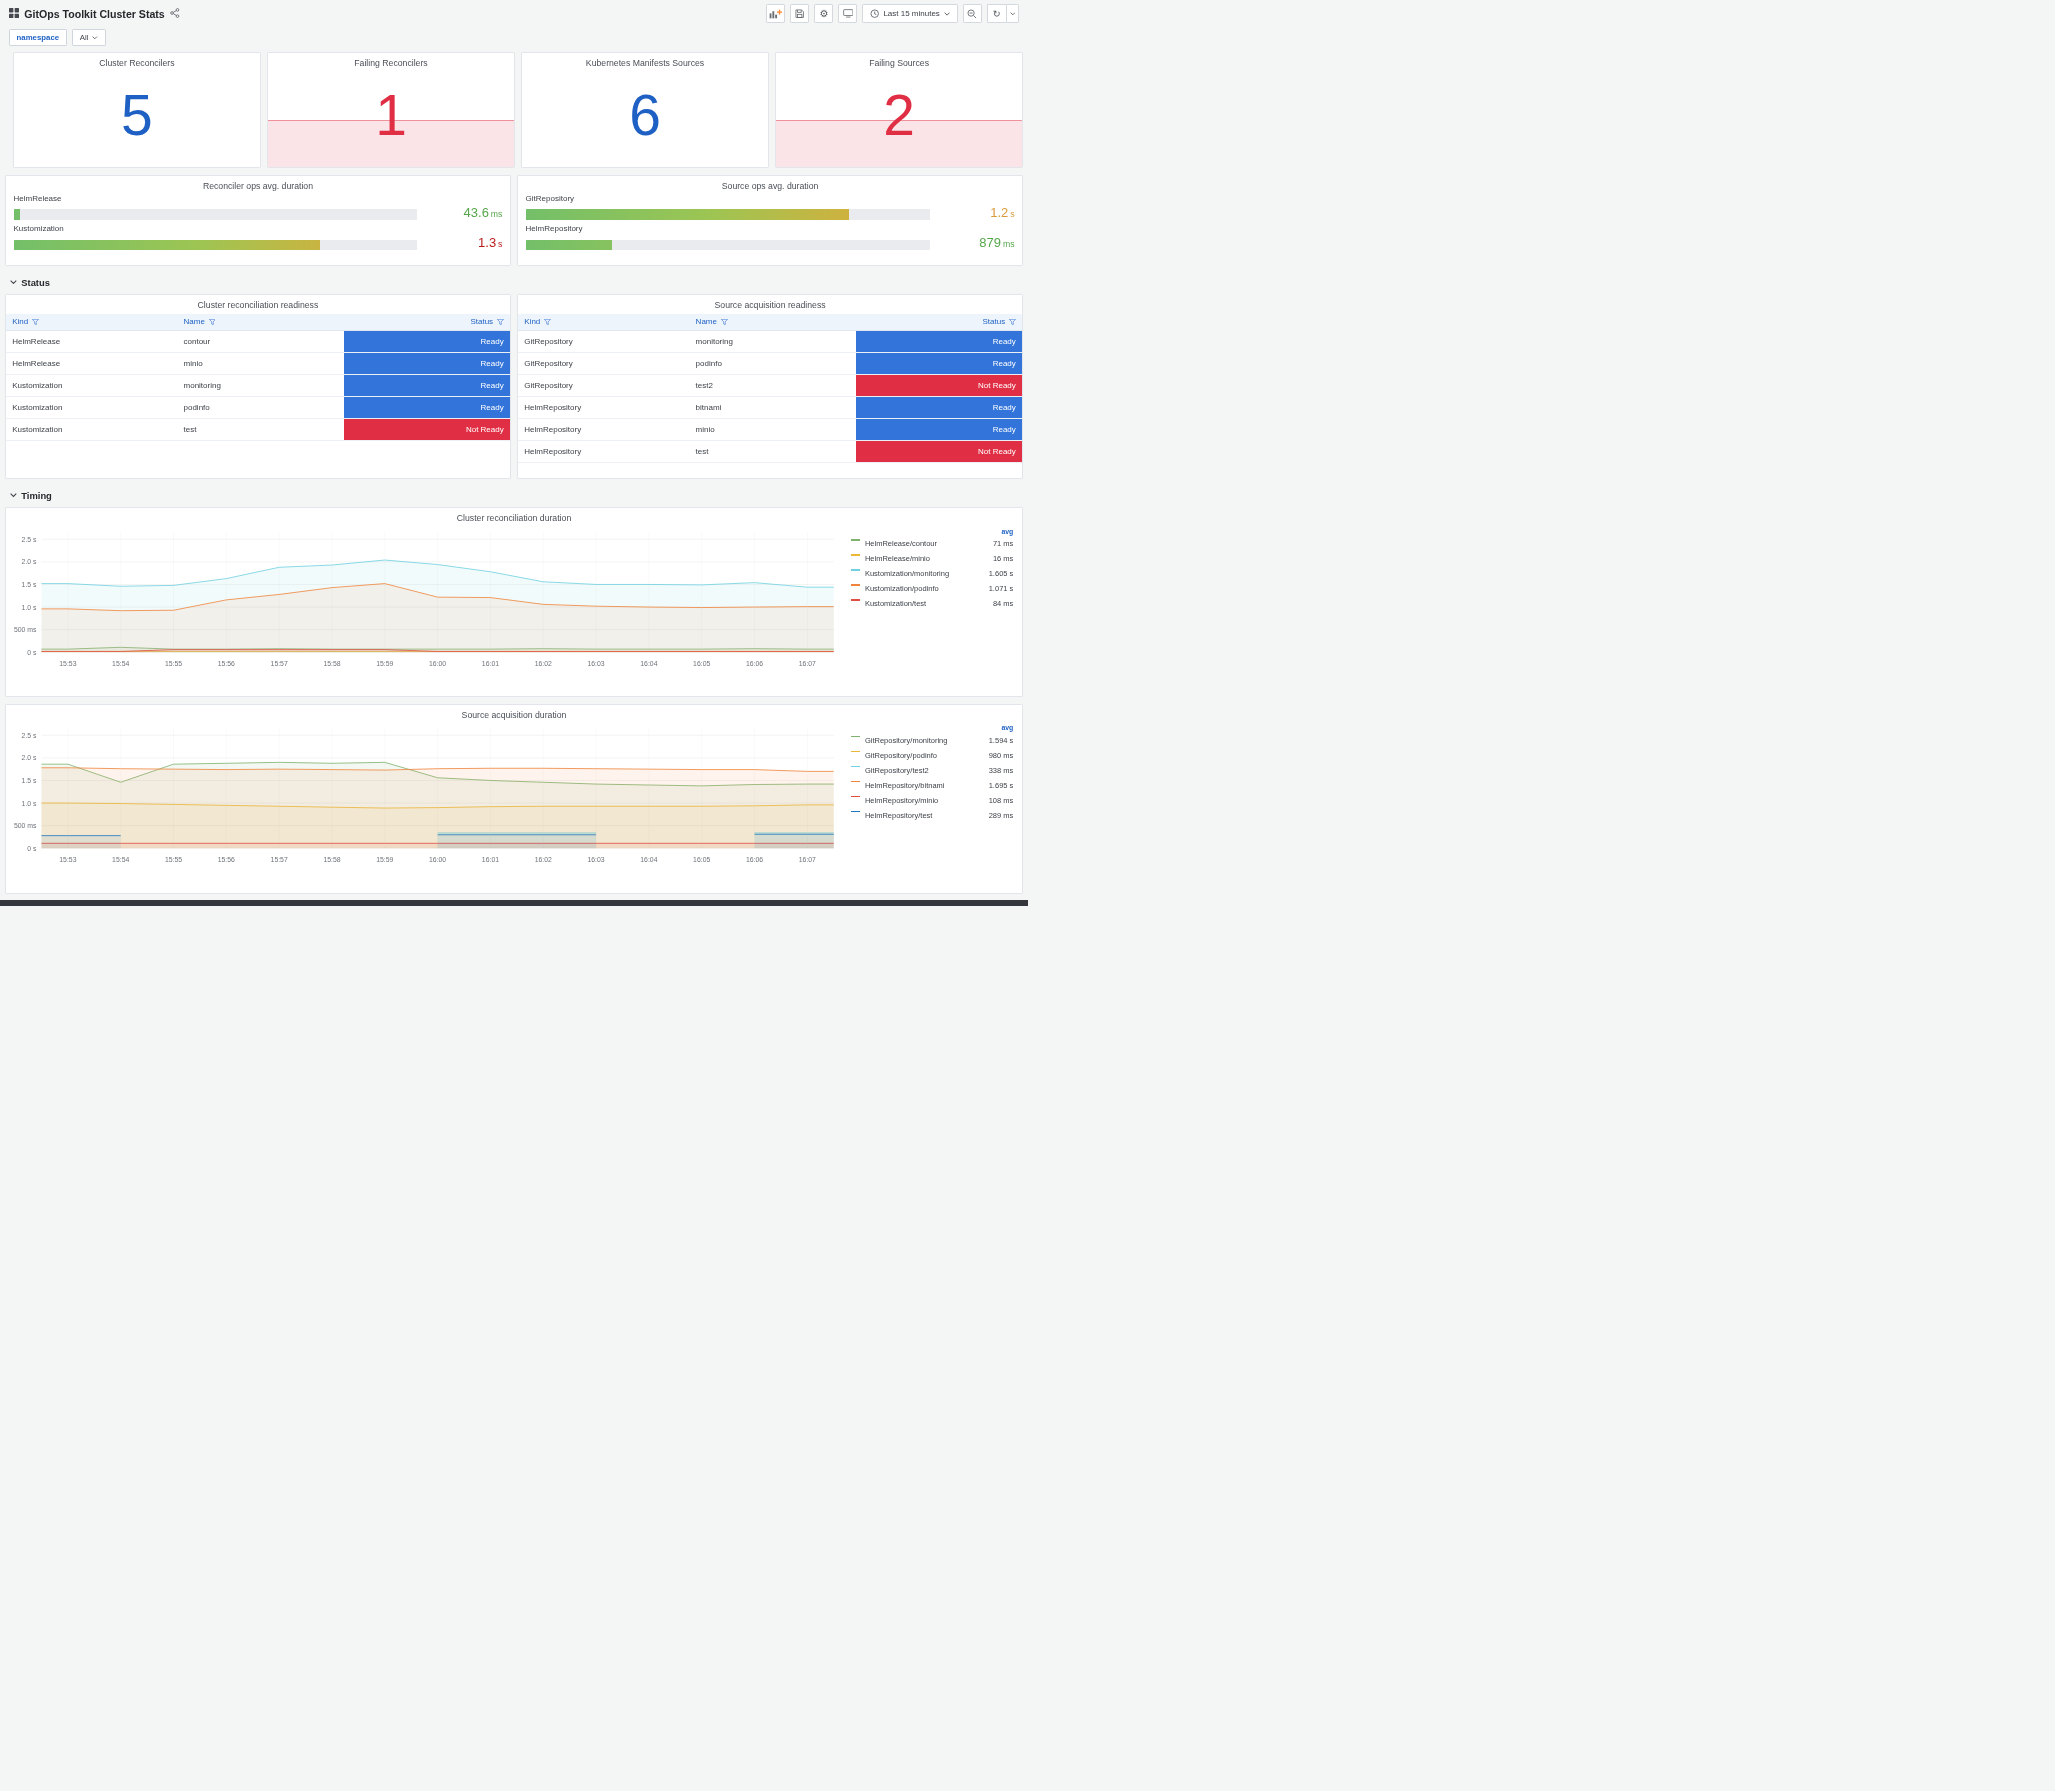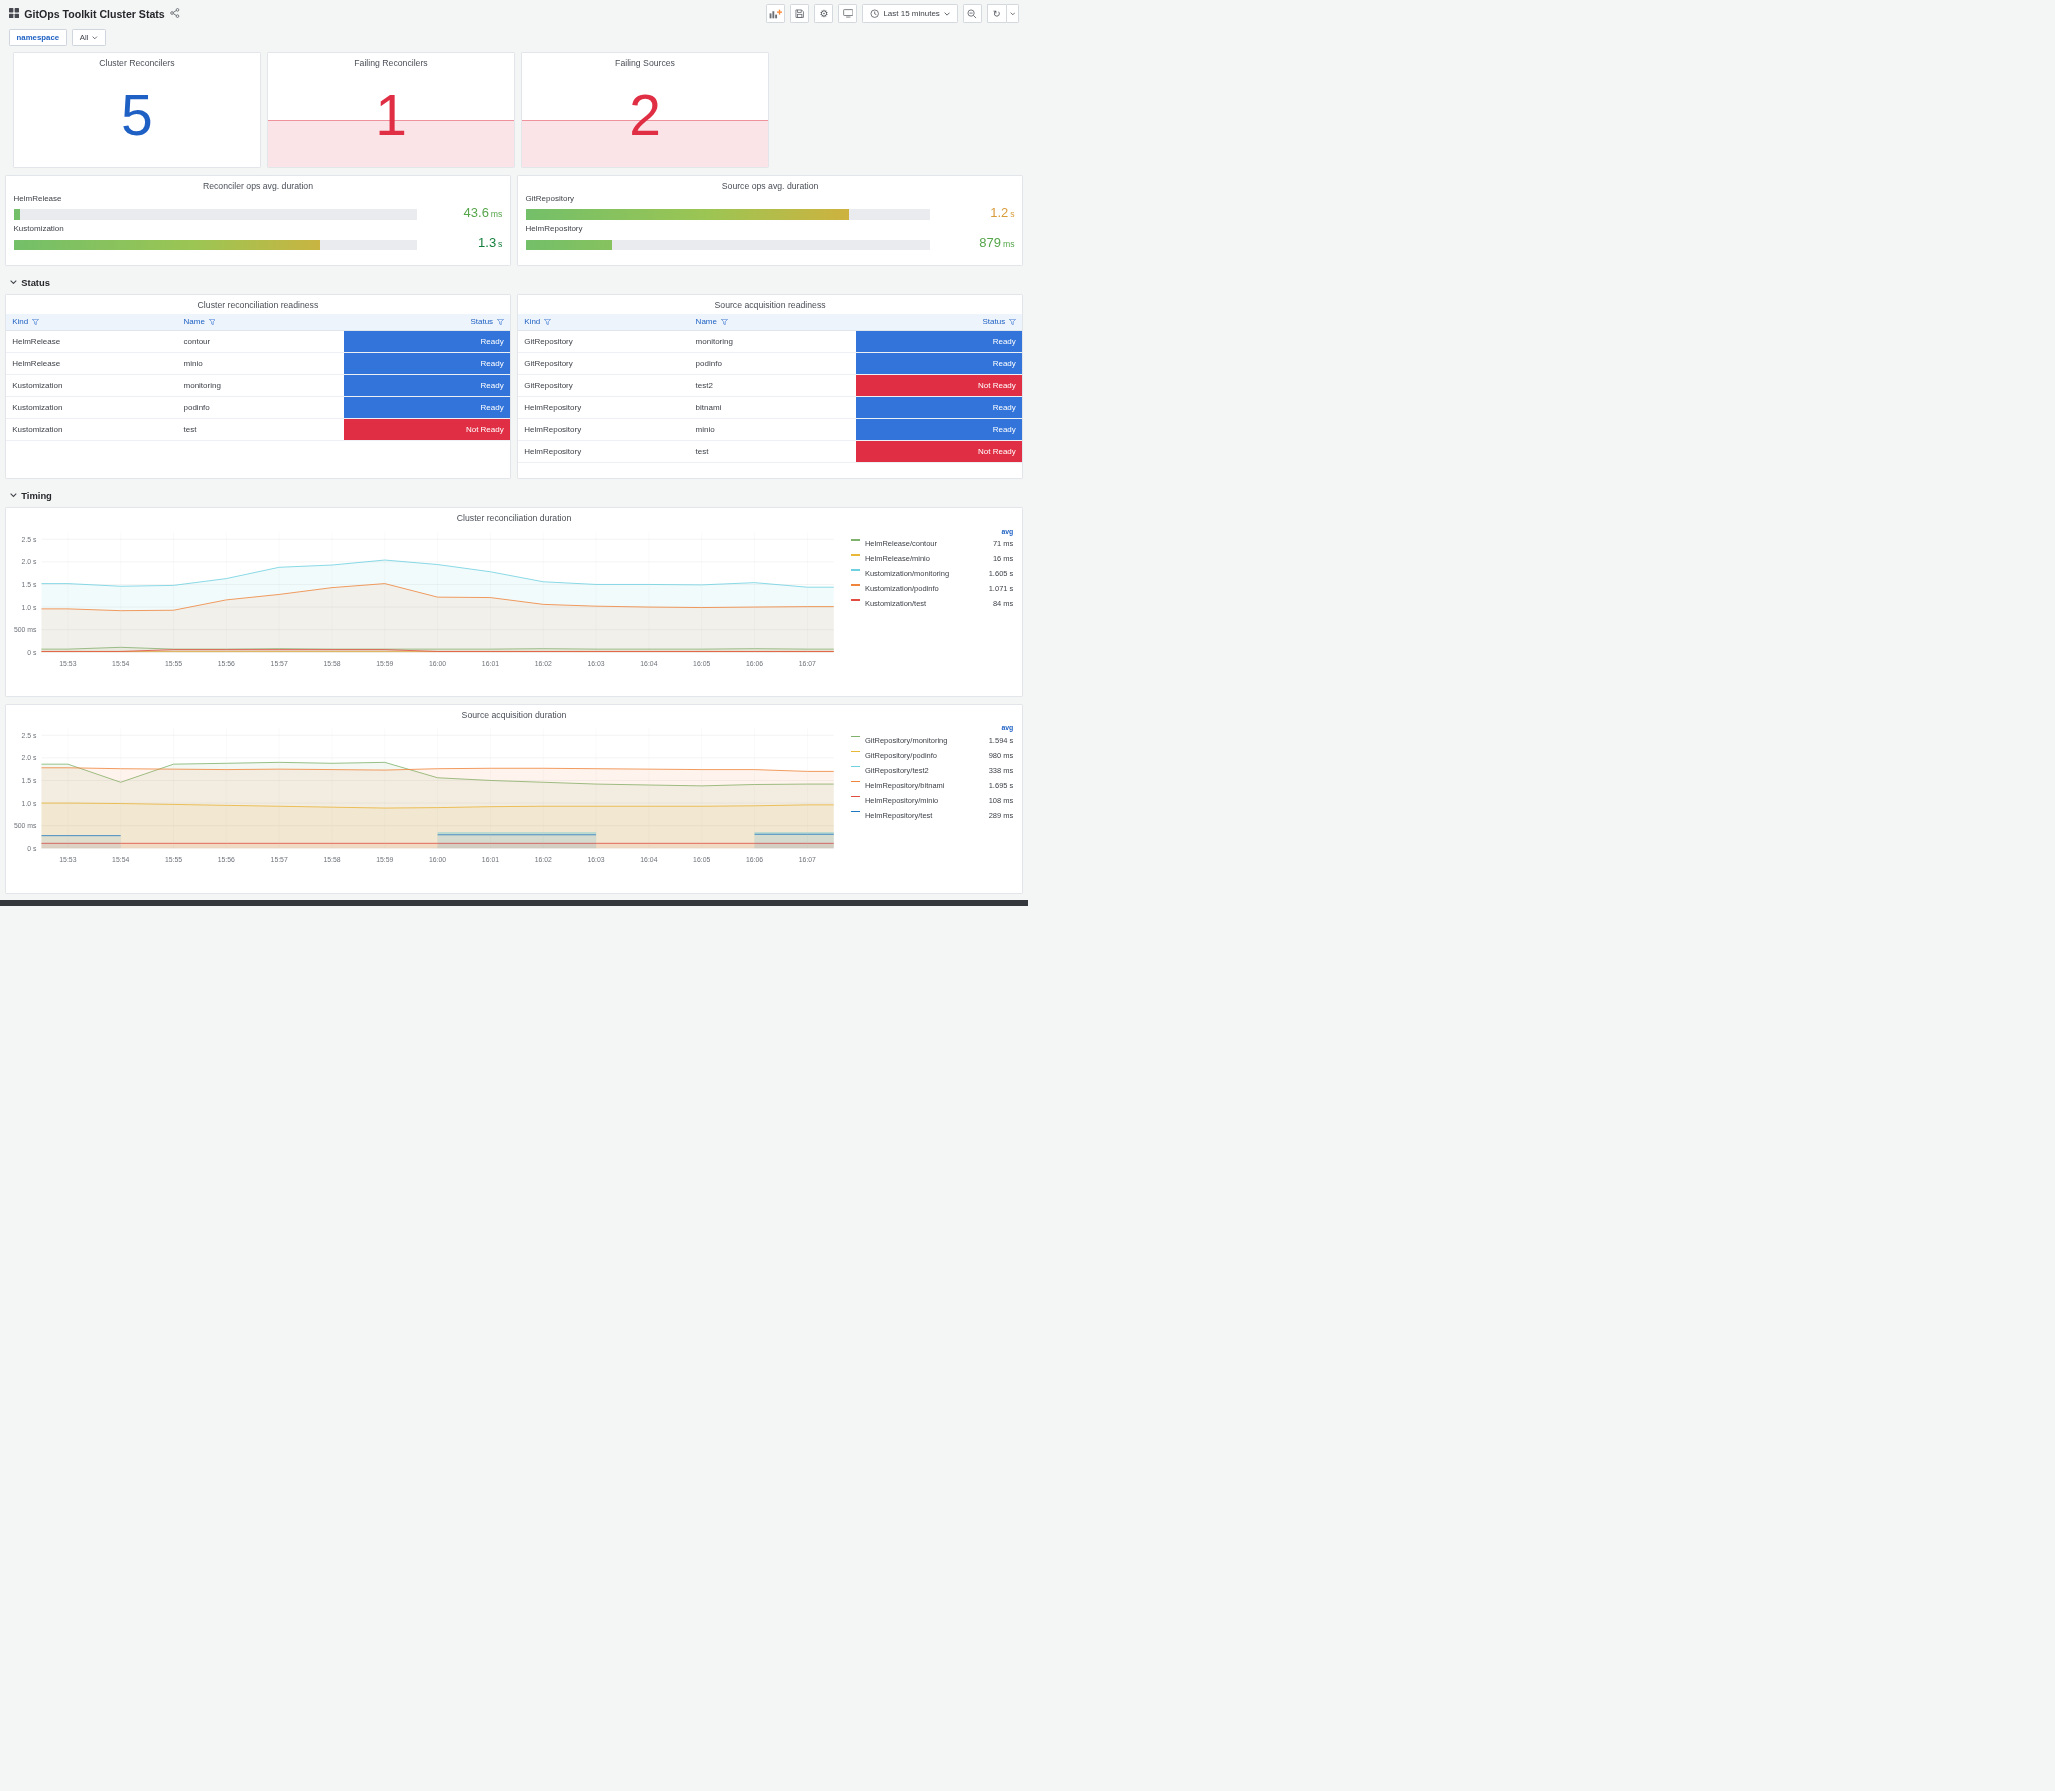--- a/index.html
+++ b/index.html
@@ -192,20 +192,24 @@
   <div class="row row-stats">
     <div class="panel stat ok">
       <div class="p-title">Cluster Reconcilers</div>
       <div class="big">5</div>
     </div>
     <div class="panel stat alert">
       <div class="p-title">Failing Reconcilers</div>
       <div class="band"></div>
       <div class="big">1</div>
     </div>
+    <div class="panel stat ok">
+      <div class="p-title">Kubernetes Manifests Sources</div>
+      <div class="big">6</div>
+    </div>
     <div class="panel stat alert">
       <div class="p-title">Failing Sources</div>
       <div class="band"></div>
       <div class="big">2</div>
     </div>
   </div>
 
   <div class="row row-gauges">
     <div class="panel">
       <div class="p-title">Reconciler ops avg. duration</div>
@@ -218,21 +222,21 @@
               </div>
             <div class="g-value" style="color: rgb(86, 166, 75);"><span>43.6</span><span class="unit">ms</span></div>
           </div>
         </div>
         <div class="g-row">
           <div class="g-label">Kustomization</div>
           <div class="g-line">
             <div class="g-track">
                 <div class="g-fill" style="width: 76%; background-size: 131.579% 100%;"></div>
               </div>
-            <div class="g-value" style="color: #15803d;"><span>1.3</span><span class="unit">s</span></div>
+            <div class="g-value" style="color: #b91c1c;"><span>1.3</span><span class="unit">s</span></div>
           </div>
         </div>
       </div>
     </div>
     <div class="panel">
       <div class="p-title">Source ops avg. duration</div>
       <div class="g-body">
         <div class="g-row">
           <div class="g-label">GitRepository</div>
           <div class="g-line">

